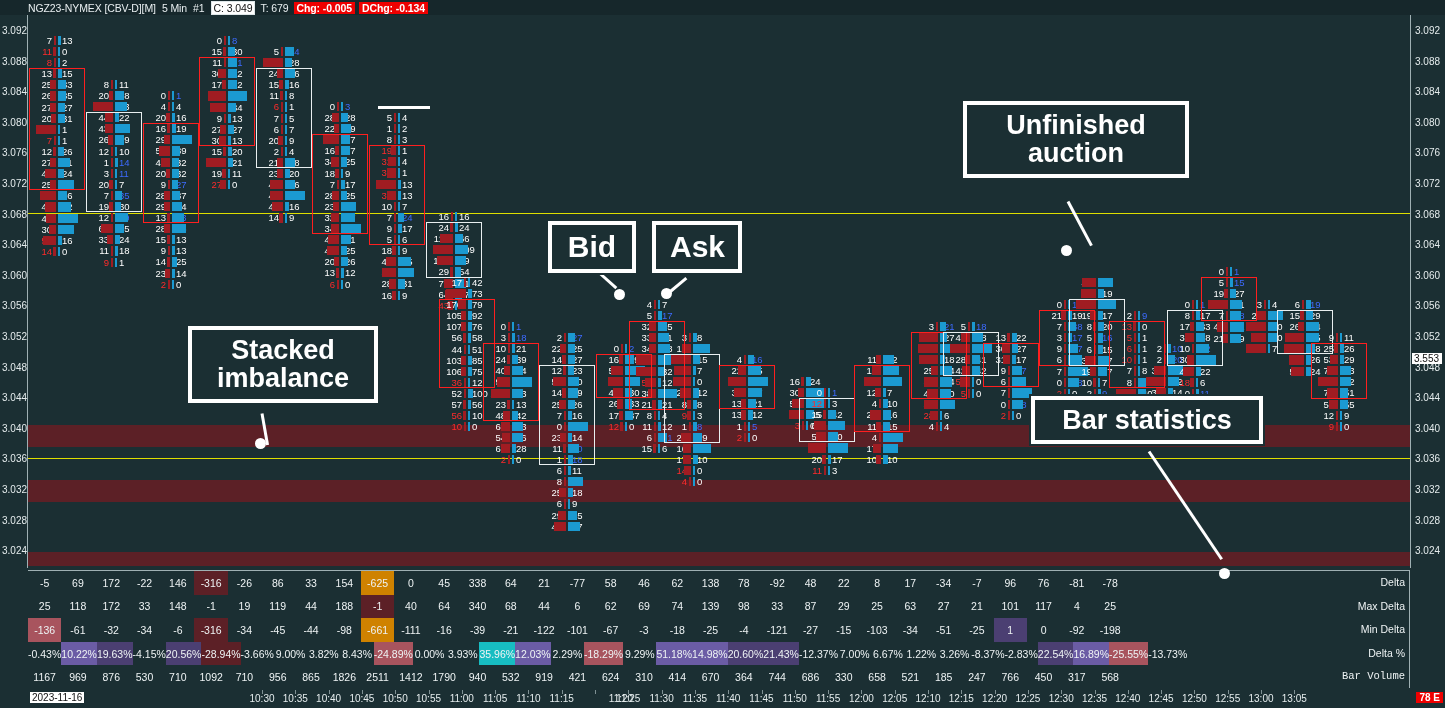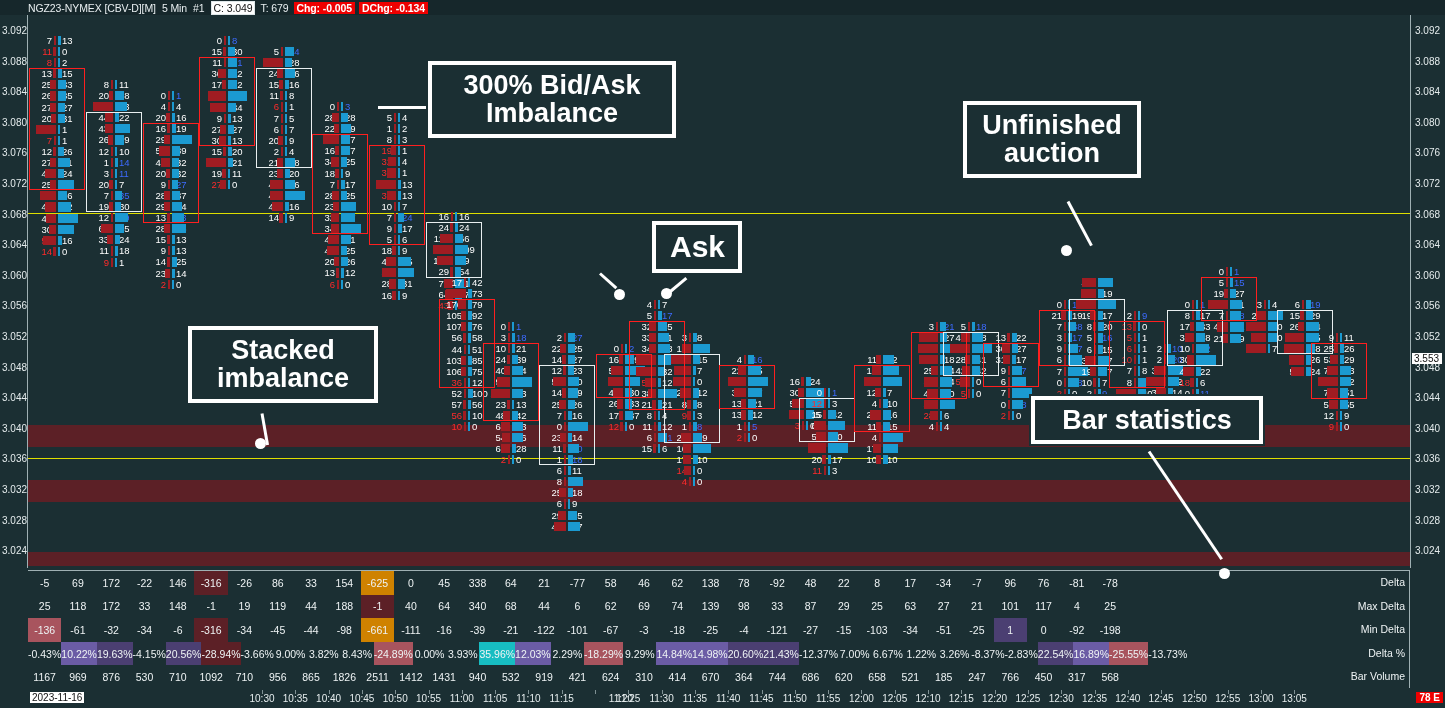--- a/index.html
+++ b/index.html
@@ -2009,36 +2009,35 @@
         </div>
         <div class="fp-row">
           <div class="cell-bid" style="color: rgb(255, 43, 43);">9<div class="hist bidh" style="width: 2px;"></div></div>
           <div class="sep"></div>
           <div class="cell-ask">0<div class="hist askh" style="width: 2px;"></div></div>
         </div>
         <div class="cluster-box" style="left: -1px; top: 11.1px; width: 56px; height: 55.5px;"></div>
       </div>
     </div>
 
-  <div class="callout" style="left:428px; top:61px; width:248px; font-size:27px;">
-    <span class="l">300% Bid/Ask</span>
-    <span class="l">Imbalance</span>
+  <div class="pointer-line" style="left:378px; top:106px; width:52px; height:3px;"></div>
+
+  <div class="callout" style="left:548px; top:221px; width:88px; font-size:30px;">
+    <span class="l">Bid</span>
   </div>
-  <div class="pointer-line" style="left:378px; top:106px; width:52px; height:3px;"></div>
-
   <div class="pointer-line" style="left:600px; top:272px; width:22px; height:3px; transform:rotate(42deg); transform-origin:left center;"></div>
   <div class="pointer-dot" style="left:614px; top:289px;"></div>
 
   <div class="callout" style="left:652px; top:221px; width:90px; font-size:30px;">
     <span class="l">Ask</span>
   </div>
   <div class="pointer-line" style="left:668px; top:292px; width:24px; height:3px; transform:rotate(-40deg); transform-origin:left center;"></div>
   <div class="pointer-dot" style="left:661px; top:288px;"></div>
 
-  <div class="callout" style="left:963px; top:101px; width:178px; font-size:27px;">
+  <div class="callout" style="left:963px; top:101px; width:226px; font-size:27px;">
     <span class="l">Unfinished</span>
     <span class="l">auction</span>
   </div>
   <div class="pointer-line" style="left:1068px; top:200px; width:50px; height:3px; transform:rotate(62deg); transform-origin:left center;"></div>
   <div class="pointer-dot" style="left:1061px; top:245px;"></div>
 
   <div class="callout" style="left:188px; top:326px; width:190px; font-size:27px;">
     <span class="l">Stacked</span>
     <span class="l">imbalance</span>
   </div>
@@ -2172,21 +2171,21 @@
         <div class="stat-cell">3.82%</div>
         <div class="stat-cell">8.43%</div>
         <div class="stat-cell hl-rose">-24.89%</div>
         <div class="stat-cell">0.00%</div>
         <div class="stat-cell">3.93%</div>
         <div class="stat-cell hl-cyan">35.96%</div>
         <div class="stat-cell hl-violet">12.03%</div>
         <div class="stat-cell">2.29%</div>
         <div class="stat-cell hl-rose">-18.29%</div>
         <div class="stat-cell">9.29%</div>
-        <div class="stat-cell hl-violet">14.84%</div>
+        <div class="stat-cell hl-violet">51.18%</div>
         <div class="stat-cell hl-violet">14.98%</div>
         <div class="stat-cell hl-violet2">20.60%</div>
         <div class="stat-cell hl-violet2">21.43%</div>
         <div class="stat-cell">-12.37%</div>
         <div class="stat-cell">7.00%</div>
         <div class="stat-cell">6.67%</div>
         <div class="stat-cell">1.22%</div>
         <div class="stat-cell">3.26%</div>
         <div class="stat-cell">-8.37%</div>
         <div class="stat-cell">-2.83%</div>
@@ -2202,43 +2201,43 @@
         <div class="stat-cell">876</div>
         <div class="stat-cell">530</div>
         <div class="stat-cell">710</div>
         <div class="stat-cell">1092</div>
         <div class="stat-cell">710</div>
         <div class="stat-cell">956</div>
         <div class="stat-cell">865</div>
         <div class="stat-cell">1826</div>
         <div class="stat-cell">2511</div>
         <div class="stat-cell">1412</div>
-        <div class="stat-cell">1431</div>
+        <div class="stat-cell">1790</div>
         <div class="stat-cell">940</div>
         <div class="stat-cell">532</div>
         <div class="stat-cell">919</div>
         <div class="stat-cell">421</div>
         <div class="stat-cell">624</div>
         <div class="stat-cell">310</div>
         <div class="stat-cell">414</div>
         <div class="stat-cell">670</div>
         <div class="stat-cell">364</div>
         <div class="stat-cell">744</div>
         <div class="stat-cell">686</div>
-        <div class="stat-cell">620</div>
+        <div class="stat-cell">330</div>
         <div class="stat-cell">658</div>
         <div class="stat-cell">521</div>
         <div class="stat-cell">185</div>
         <div class="stat-cell">247</div>
         <div class="stat-cell">766</div>
         <div class="stat-cell">450</div>
         <div class="stat-cell">317</div>
         <div class="stat-cell">568</div>
       </div>
-      <div class="stat-label" style="top: 94.4px;">Bar Volume</div>
+      <div class="stat-label" style="top: 94.4px; font-family: Liberation Mono, monospace;">Bar Volume</div>
     </div>
 
   <div id="time-axis">
     <span class="date-chip">2023-11-16</span>
     <span class="right-chip">78 E</span>
   <span class="tlabel" style="left: 245px;">10:30</span>
       <div class="tick-mark" style="left: 262px;"></div>
       <span class="tlabel" style="left: 278.3px;">10:35</span>
       <div class="tick-mark" style="left: 295.3px;"></div>
       <span class="tlabel" style="left: 311.6px;">10:40</span>

